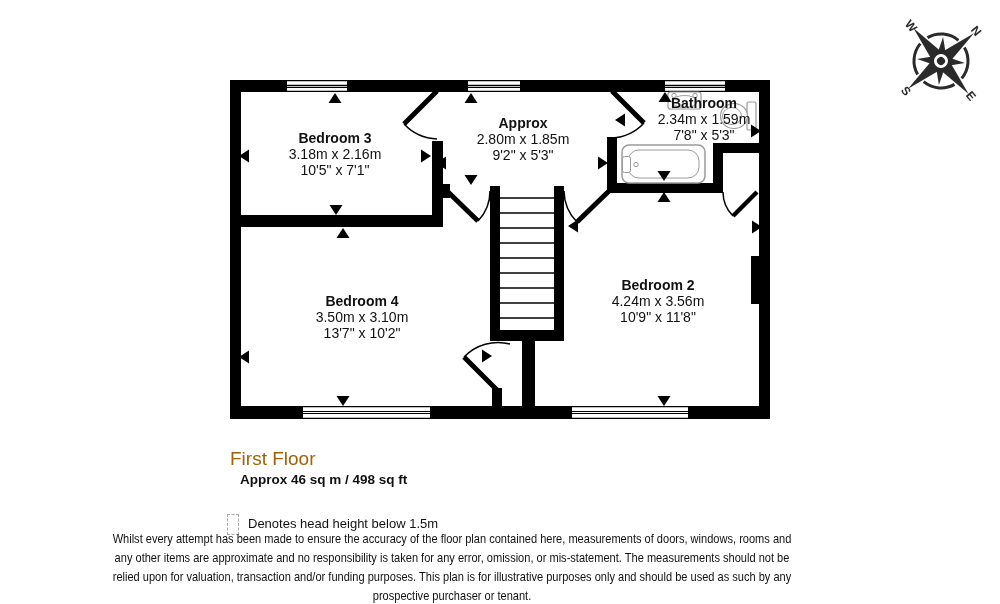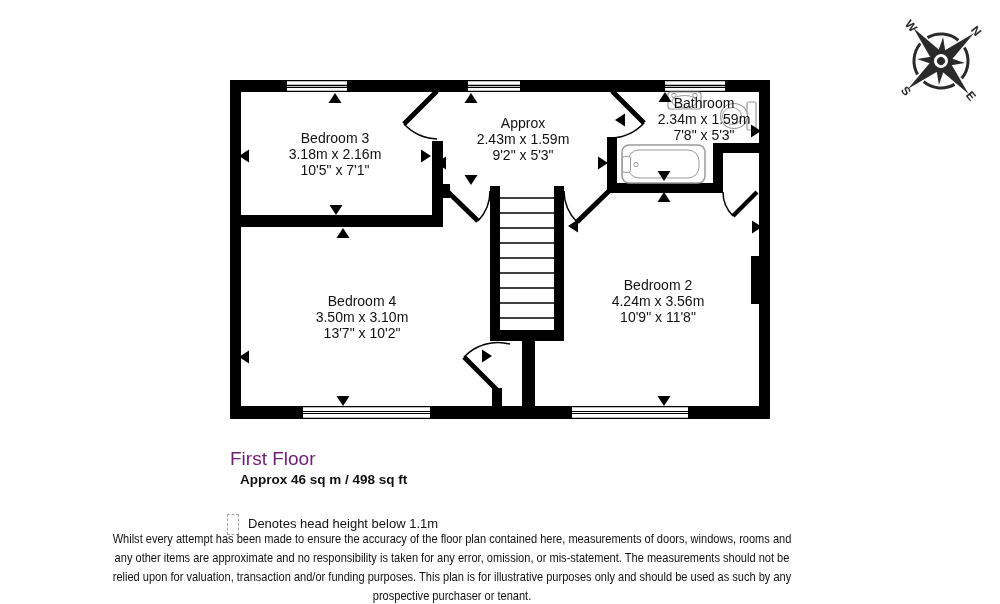--- a/index.html
+++ b/index.html
@@ -1,23 +1,23 @@
 <!DOCTYPE html>
 <html><head>
 <meta charset="utf-8">
 <style>
   html,body{margin:0;padding:0;background:#fff;}
   .canvas{position:relative;width:1000px;height:604px;background:#fff;overflow:hidden;
           font-family:"Liberation Sans","DejaVu Sans",sans-serif;color:#1a1a1a;}
   svg.plan{position:absolute;left:0;top:0;}
   .room-label{position:absolute;transform:translateX(-50%);text-align:center;
               line-height:16px;font-size:14px;white-space:nowrap;color:#111;}
-  .room-label .rname{display:block;font-weight:normal;}
+  .room-label .rname{display:block;font-weight:bold;}
   .room-label .rdim{display:block;}
-  .floor-title{position:absolute;left:230px;top:448px;font-size:19px;line-height:22px;color:#701a75;}
+  .floor-title{position:absolute;left:230px;top:448px;font-size:19px;line-height:22px;color:#a16207;}
   .floor-area{position:absolute;left:230px;top:472px;font-size:13.5px;font-weight:bold;color:#111;margin-left:10px;}
   .legend-icon{position:absolute;left:227px;top:514px;width:10px;height:19px;
                border:1px dashed #aaa;background:#fff;}
   .legend-text{position:absolute;left:248px;top:516px;font-size:13px;line-height:16px;color:#111;}
   .disclaimer{position:absolute;left:0;top:529px;width:904px;text-align:center;}
   .disclaimer div{font-size:13px;line-height:19px;transform:scaleX(0.85);transform-origin:50% 50%;
                   white-space:nowrap;color:#111;}
   .compass-letter{font-size:12px;font-weight:600;fill:#2a2a2a;}
 </style>
 </head>
@@ -193,21 +193,21 @@
     </g>
   </svg>
 
   <div class="room-label" style="left:335px;top:130px">
     <span class="rname">Bedroom 3</span>
     <span class="rdim">3.18m x 2.16m</span>
     <span class="rdim">10'5" x 7'1"</span>
   </div>
   <div class="room-label" style="left:523px;top:115px">
     <span class="rname">Approx</span>
-    <span class="rdim">2.43m x 1.59m</span>
+    <span class="rdim">2.80m x 1.85m</span>
     <span class="rdim">9'2" x 5'3"</span>
   </div>
   <div class="room-label" style="left:704px;top:95px">
     <span class="rname">Bathroom</span>
     <span class="rdim">2.34m x 1.59m</span>
     <span class="rdim">7'8" x 5'3"</span>
   </div>
   <div class="room-label" style="left:362px;top:293px">
     <span class="rname">Bedroom 4</span>
     <span class="rdim">3.50m x 3.10m</span>
@@ -215,20 +215,20 @@
   </div>
   <div class="room-label" style="left:658px;top:277px">
     <span class="rname">Bedroom 2</span>
     <span class="rdim">4.24m x 3.56m</span>
     <span class="rdim">10'9" x 11'8"</span>
   </div>
 
   <div class="floor-title">First Floor</div>
   <div class="floor-area">Approx 46 sq m / 498 sq ft</div>
   <div class="legend-icon"></div>
-  <div class="legend-text">Denotes head height below 1.1m</div>
+  <div class="legend-text">Denotes head height below 1.5m</div>
   <div class="disclaimer">
     <div>Whilst every attempt has been made to ensure the accuracy of the floor plan contained here, measurements of doors, windows, rooms and</div>
     <div>any other items are approximate and no responsibility is taken for any error, omission, or mis-statement. The measurements should not be</div>
     <div>relied upon for valuation, transaction and/or funding purposes. This plan is for illustrative purposes only and should be used as such by any</div>
     <div>prospective purchaser or tenant.</div>
   </div>
 </div>
 
 </body></html>

